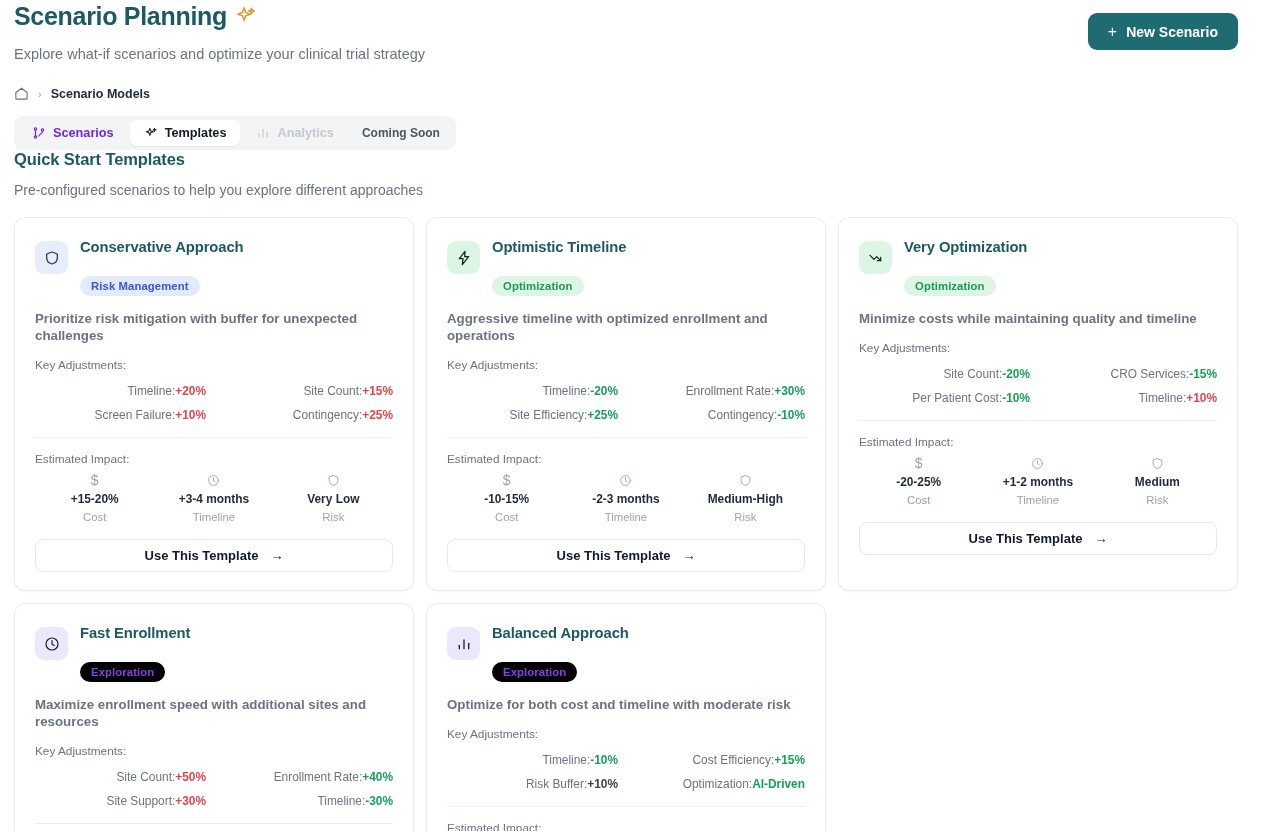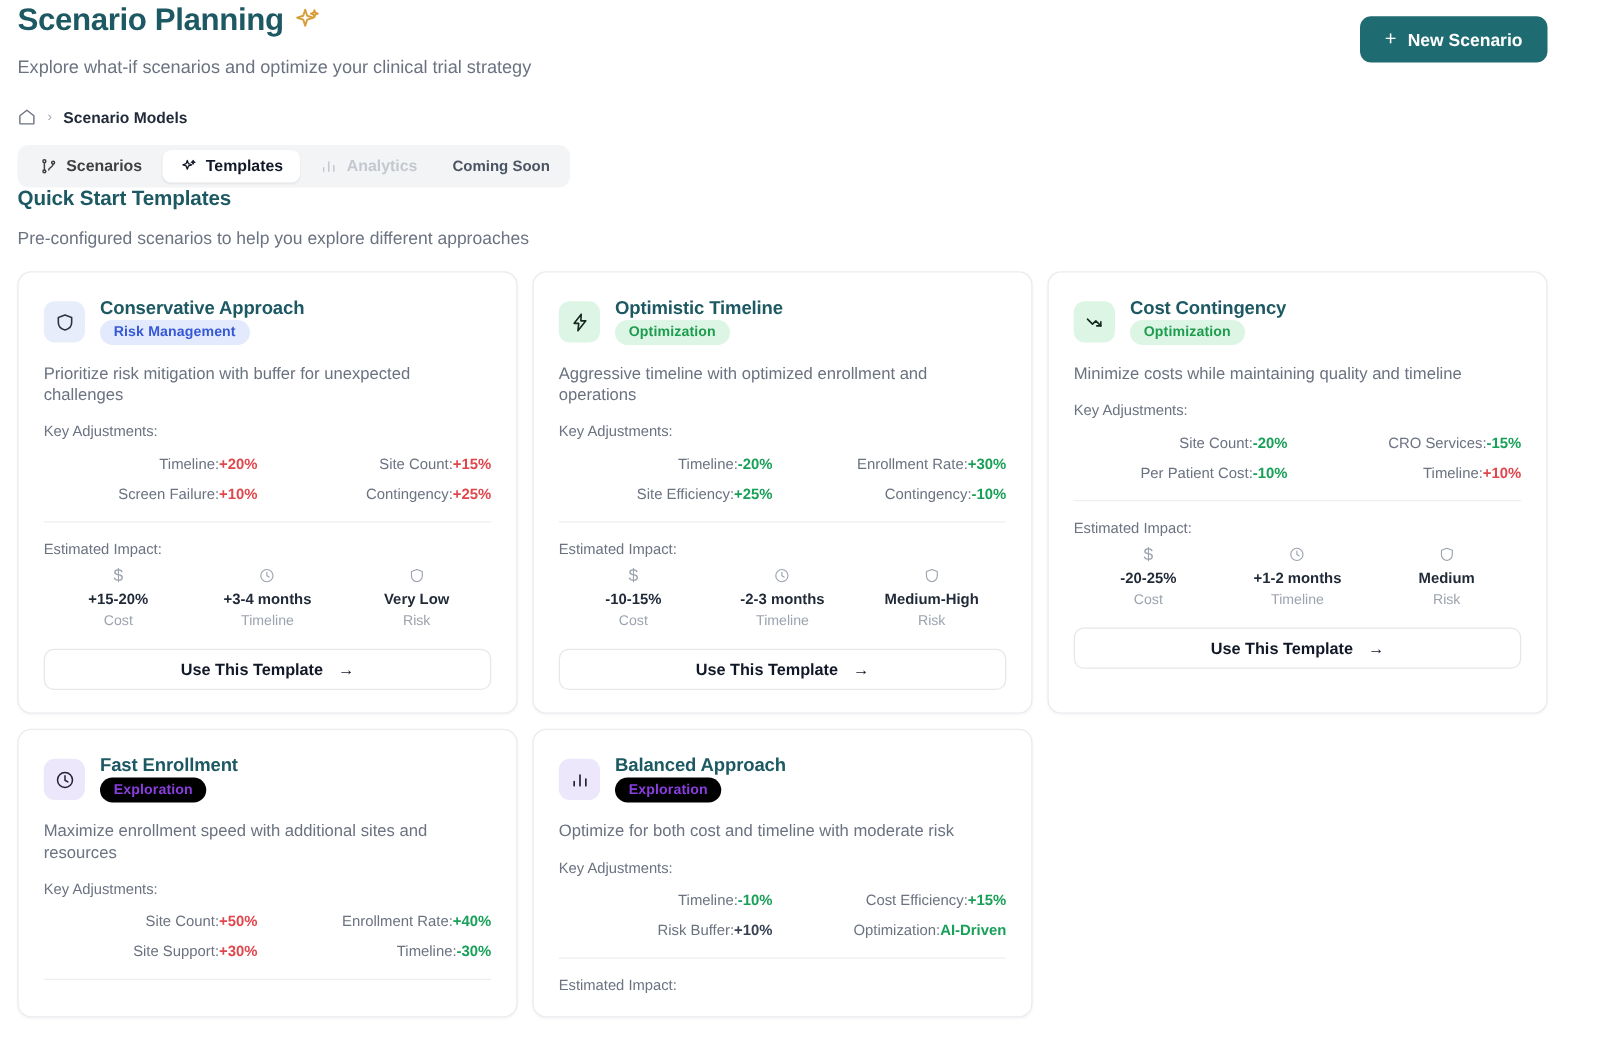--- a/index.html
+++ b/index.html
@@ -47,21 +47,21 @@
 
   
   .tabbar {
     display: inline-flex; align-items: center;
     background: #f3f4f6; border-radius: 9px;
     padding: 4px; margin-top: 15px; gap: 2px;
   }
   .tab {
     display: inline-flex; align-items: center; gap: 7px;
     padding: 6px 14px; border-radius: 7px;
-    font-size: 12.7px; font-weight: 600; color: #404040;
+    font-size: 12.7px; font-weight: 600; color: #6d28d9;
     cursor: pointer; background: transparent; border: none;
     font-family: "Liberation Sans", sans-serif; white-space: nowrap;
   }
   .tab.active { background: #ffffff; color: #111827; box-shadow: 0 1px 2px rgba(0,0,0,.07); }
   .tab.disabled { color: #c4c8cf; cursor: default; justify-content: flex-end; }
   .tab svg { display: block; width: 14px; height: 14px; }
   .tab-note {
     font-size: 12px; font-weight: 600; color: #4b5563;
     padding: 6px 12px; white-space: nowrap;
   }
@@ -94,36 +94,36 @@
     width: 33px; height: 33px; min-width: 33px;
     border-radius: 9px;
     display: flex; align-items: center; justify-content: center;
     margin-top: 3px;
   }
   .card-icon svg { display: block; width: 16px; height: 16px; }
   .icon-blue  { background: #e8edfb; color: #2b3445; }
   .icon-green { background: #dcf5e4; color: #16281c; }
   .icon-purple{ background: #ece7fb; color: #241f33; }
 
-  .card-headtext { display: flex; flex-direction: column; gap: 0; padding-top: 1px; }
+  .card-headtext { display: flex; flex-direction: column; gap: 20px; padding-top: 1px; }
   .card-title {
     font-size: 14.8px; font-weight: 700; color: #1d5963;
     letter-spacing: -0.1px; line-height: 17px;
   }
   .badge {
     display: inline-block; align-self: flex-start;
     padding: 4px 11px; border-radius: 999px;
     font-size: 11.3px; font-weight: 700; letter-spacing: 0.1px;
   }
   .badge-risk  { background: #e3eafd; color: #3558d4; }
   .badge-opt   { background: #dcf5e4; color: #1d9c4d; }
   .badge-expl  { background: #000000; color: #8b3ee0; }
 
   .card-desc {
-    font-size: 13.3px; color: #6b7280; margin-top: 14px; line-height: 17px;
+    font-size: 13.3px; color: #6b7280; margin-top: 14px; line-height: 17px; font-weight: bold;
   }
 
   .adj-label, .impact-label {
     font-size: 11.8px; color: #6b7280; margin-top: 14px;
   }
   .adj-grid {
     display: grid; grid-template-columns: 1fr 1fr;
     column-gap: 0; row-gap: 0; margin-top: 7px;
   }
   .adj-cell {
@@ -370,21 +370,21 @@
       </div>
       <div class="card">
         <div class="card-head">
           <div class="card-icon icon-green">
             <svg viewBox="0 0 24 24" fill="none" stroke="currentColor" stroke-width="1.9" stroke-linecap="round" stroke-linejoin="round">
               <path d="M3 8 l6 6 l4-4 l6 6"></path>
               <path d="M19 11 v5 h-5"></path>
             </svg>
           </div>
           <div class="card-headtext">
-            <div class="card-title">Cost Contingency</div>
+            <div class="card-title">Very Optimization</div>
             <span class="badge badge-opt">Optimization</span>
           </div>
         </div>
         <div class="card-desc">Minimize costs while maintaining quality and timeline</div>
         <div class="adj-label">Key Adjustments:</div>
         <div class="adj-grid">
           <div class="adj-cell">
             <span class="adj-key">Site Count:</span>
             <span class="adj-val v-green">-20%</span>
           </div>

